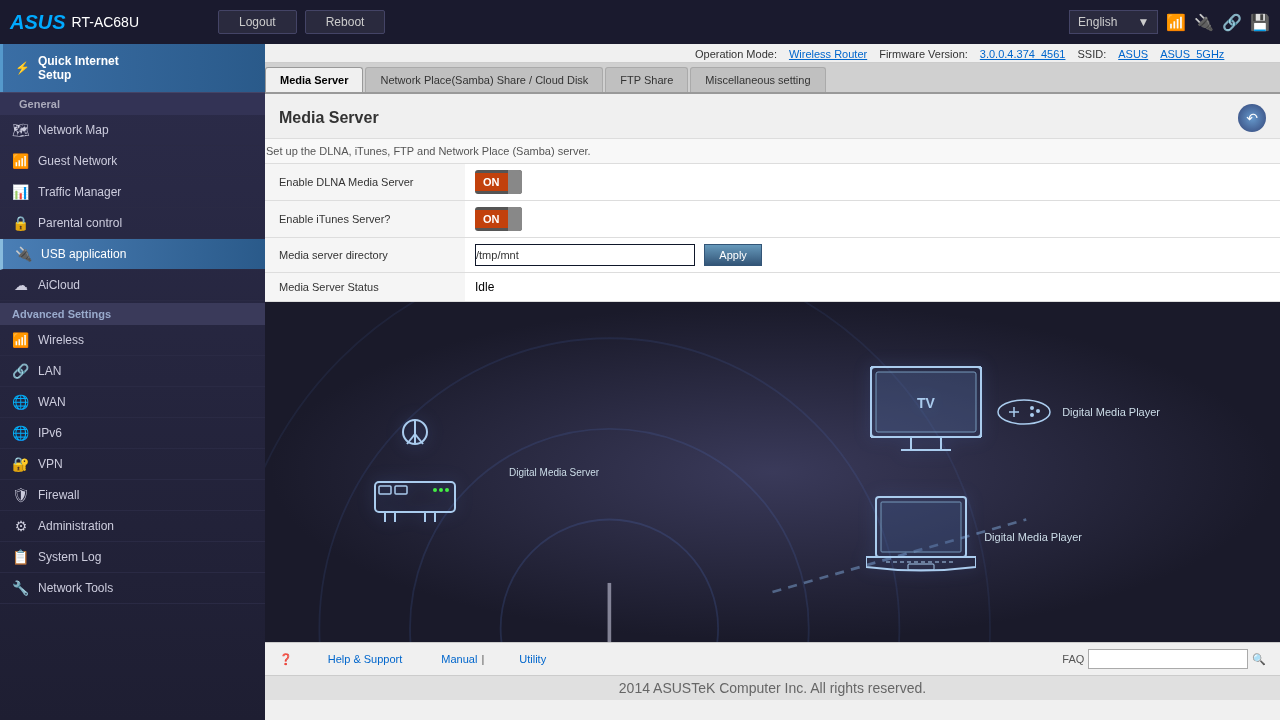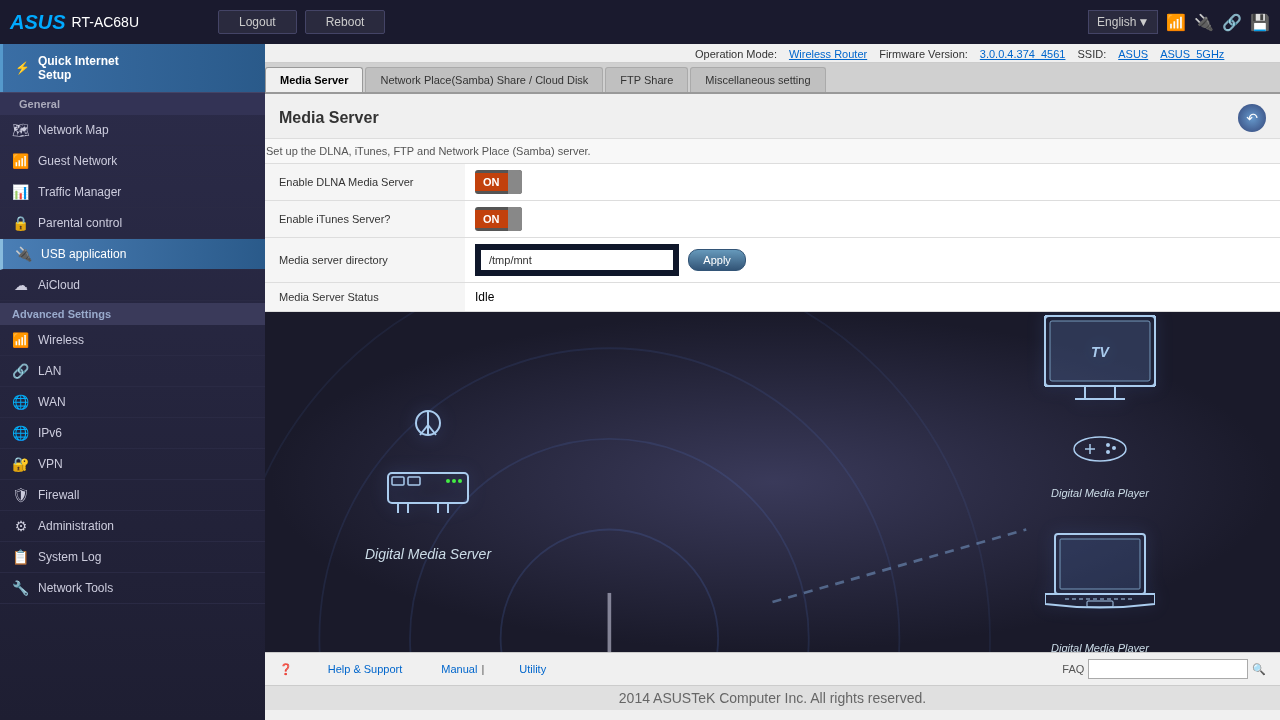--- a/index.html
+++ b/index.html
@@ -36,21 +36,21 @@
     }
     #lang-select {
       margin-left: auto;
       background: #2a2a3e;
       color: #cccccc;
       border: 1px solid #444466;
       padding: 4px 8px;
       font-size: 12px;
       display: flex;
       align-items: center;
-      gap: 1px;
+      gap: 20px;
       cursor: pointer;
     }
     #topbar-icons {
       display: flex;
       align-items: center;
       gap: 8px;
       color: #888;
       font-size: 16px;
     }
 
@@ -229,59 +229,58 @@
       font-weight: bold;
     }
     .toggle-slider {
       background: #888;
       width: 14px;
       height: 24px;
     }
 
     
     .dir-input {
-      border: 6px solid #0f172a;
-      padding: 4px 8px;
-      font-size: 11px;
-      width: 204px;
+      border: 1px solid #0f172a;
+      padding: 4px 0;
+      font-size: 11px;
+      width: 220px;
       background: #fff;
       color: #333;
     }
     .apply-btn {
       background: linear-gradient(180deg, #6699bb, #335577);
       color: #fff;
       border: 1px solid #335577;
       padding: 4px 14px;
       cursor: pointer;
       font-size: 11px;
       margin-left: 6px;
-      border-radius: 10px;
+      border-radius: 0;
     }
 
     
     #media-illustration {
       background: radial-gradient(ellipse at center, #3a3a5a 0%, #1a1a2a 70%);
       margin: 0;
       height: 340px;
       position: relative;
       display: flex;
       align-items: center;
       justify-content: space-between;
       padding: 20px 80px;
       overflow: hidden;
     }
 
     .media-device {
       display: flex;
-      flex-direction: column;
+      flex-direction: row;
       align-items: center;
       color: #dde;
       font-size: 11px;
-      gap: 23px;
-      font-style: italic;
+      gap: 8px;
     }
 
     
     .device-svg { filter: drop-shadow(0 0 8px rgba(100,150,255,0.3)); }
 
     
     #signal-lines {
       position: absolute;
       left: 0; top: 0; right: 0; bottom: 0;
       pointer-events: none;
@@ -494,21 +493,21 @@
 
             <circle cx="70" cy="78" r="2" fill="#44ee44"></circle>
             <circle cx="76" cy="78" r="2" fill="#44ee44"></circle>
             <circle cx="82" cy="78" r="2" fill="#44ee44"></circle>
 
             <line x1="20" y1="100" x2="20" y2="110" stroke="#aaccee" stroke-width="2"></line>
             <line x1="30" y1="100" x2="30" y2="110" stroke="#aaccee" stroke-width="2"></line>
             <line x1="60" y1="100" x2="60" y2="110" stroke="#aaccee" stroke-width="2"></line>
             <line x1="70" y1="100" x2="70" y2="110" stroke="#aaccee" stroke-width="2"></line>
           </svg>
-          <span style="color:#ccdde8; font-size:14px; text-align:center;">Digital  Media Server</span>
+          <span style="color:#ccdde8; font-size:10px; text-align:center;margin-left:36px;">Digital  Media Server</span>
         </div>
 
         <div style="display:flex; flex-direction:column; gap:30px; z-index:2; margin-right:40px;">
 
           <div class="media-device">
             <svg width="120" height="100" viewBox="0 0 120 100" class="device-svg" xmlns="http://www.w3.org/2000/svg">
 
               <rect x="5" y="5" width="110" height="70" rx="4" fill="none" stroke="#aaccee" stroke-width="2"></rect>
               <rect x="10" y="10" width="100" height="60" rx="2" fill="rgba(80,100,140,0.3)" stroke="#7799bb" stroke-width="1"></rect>
 

